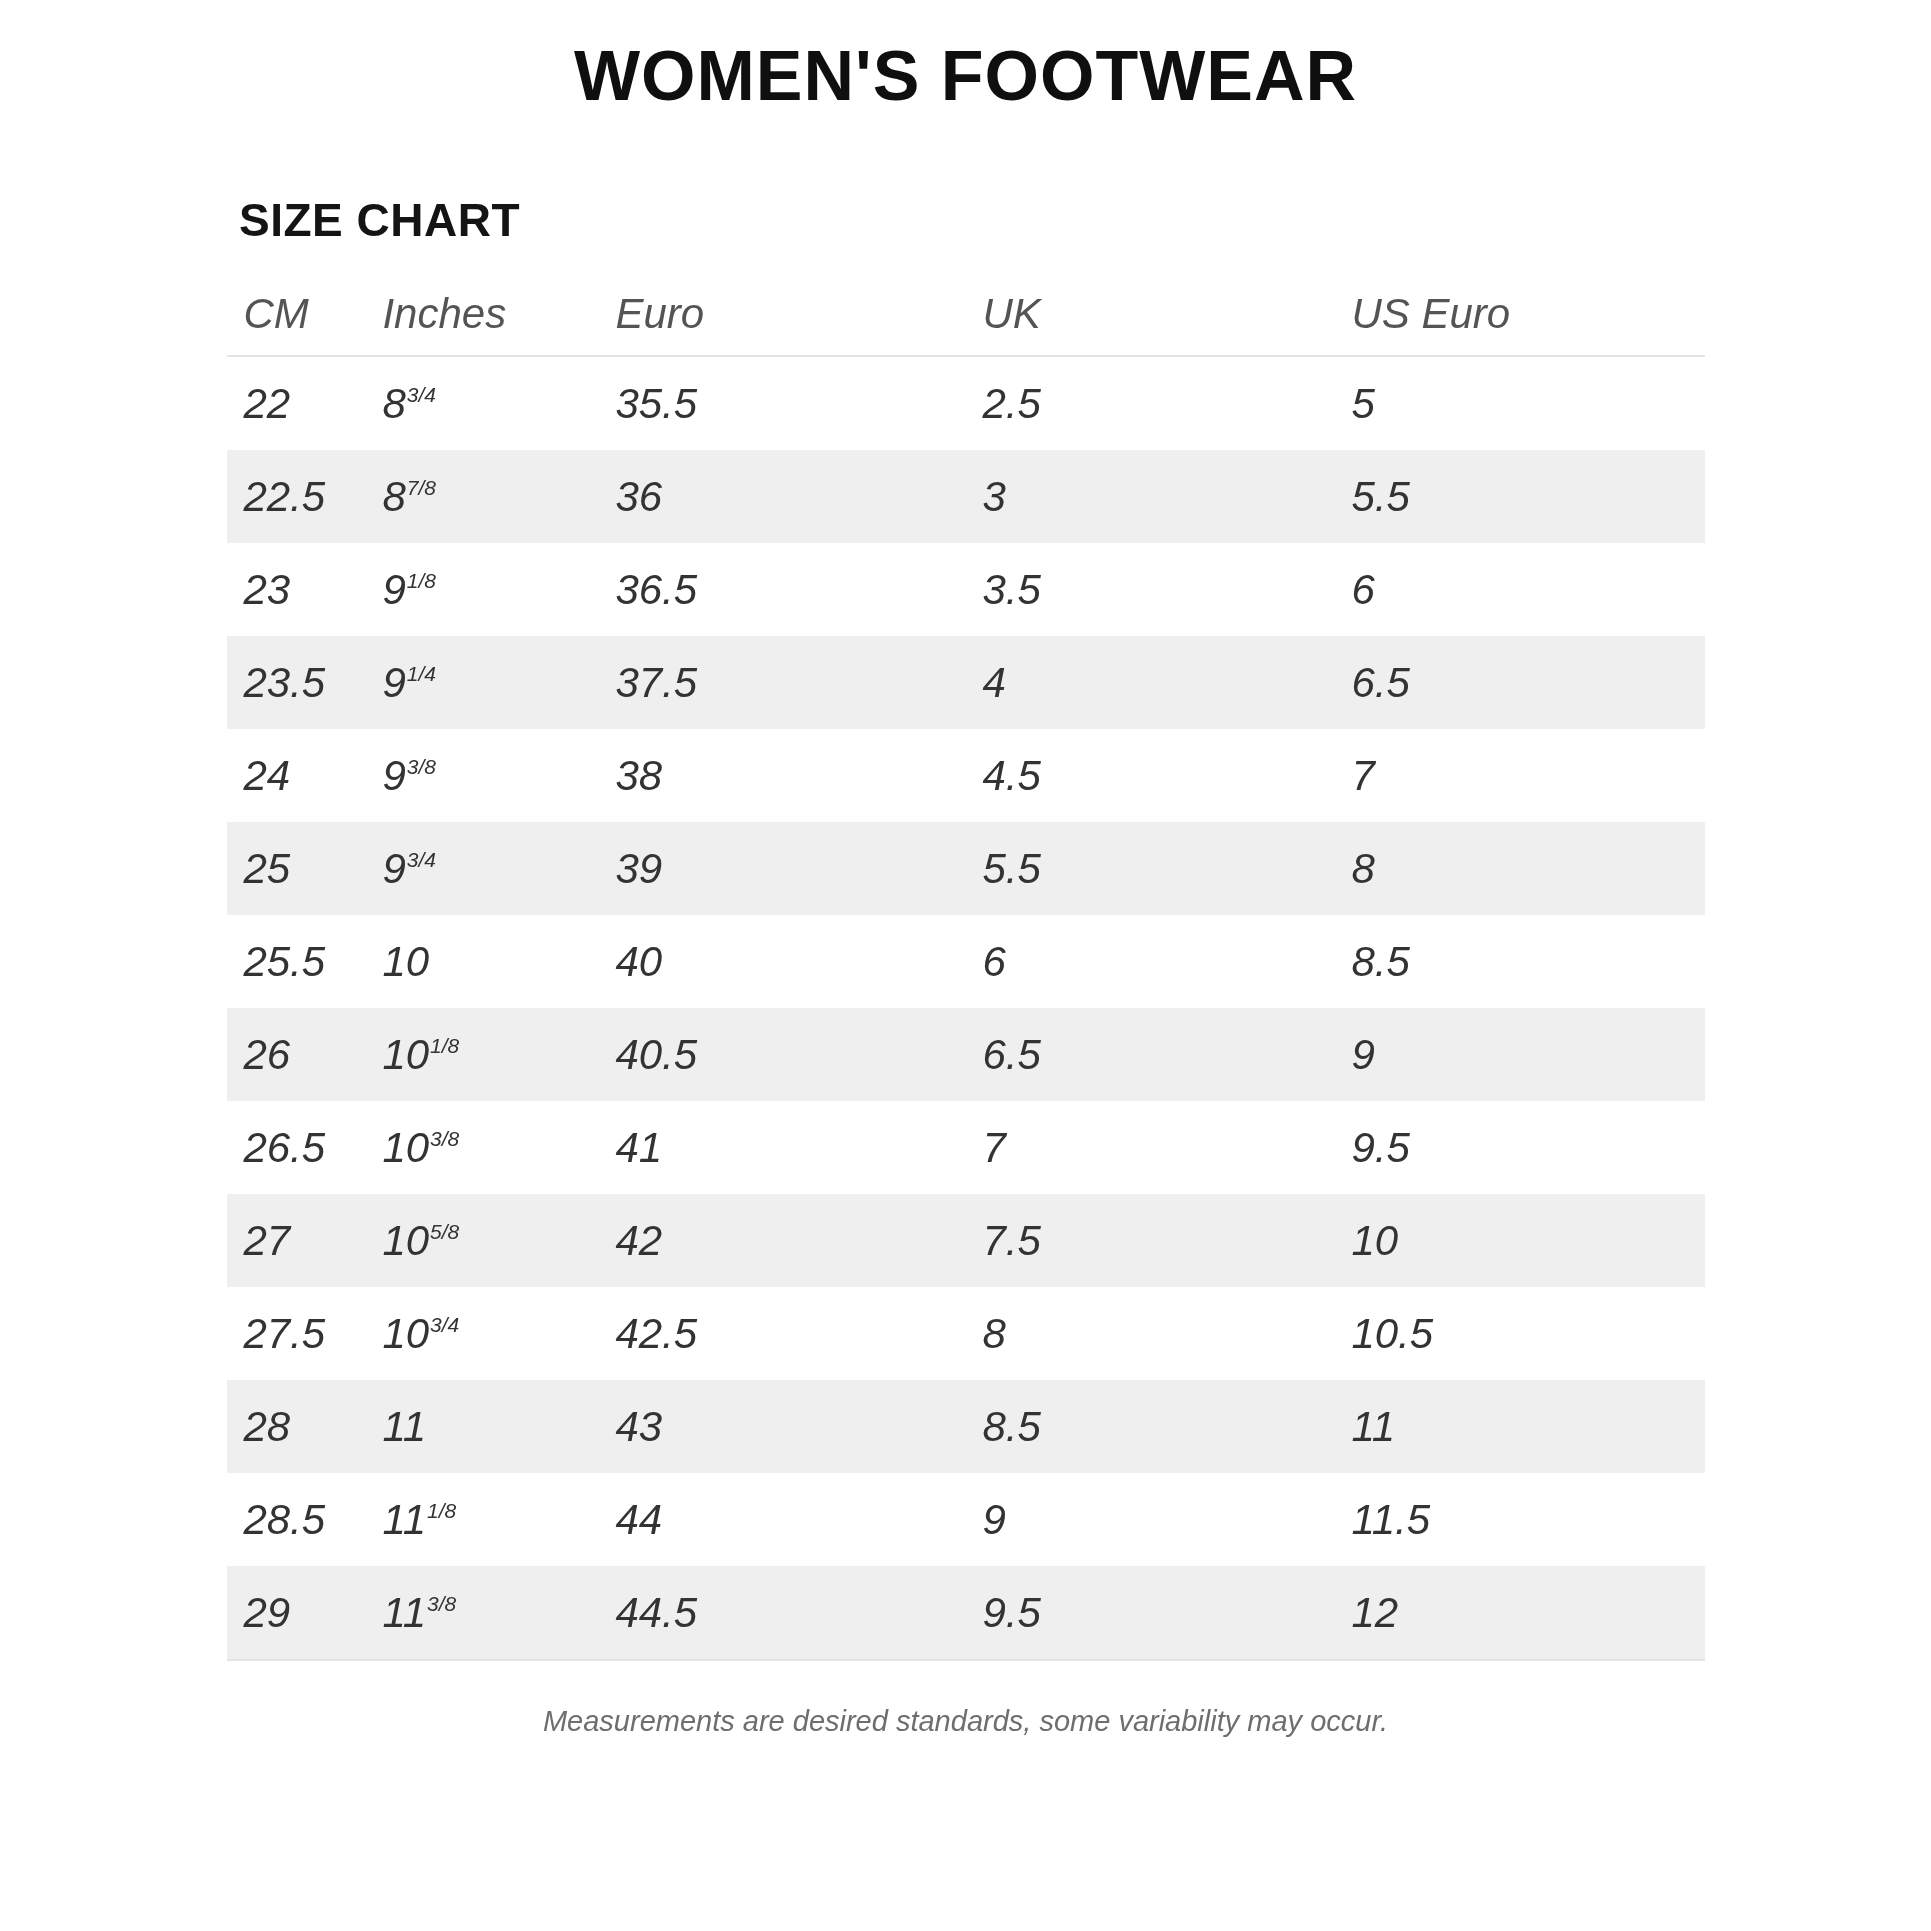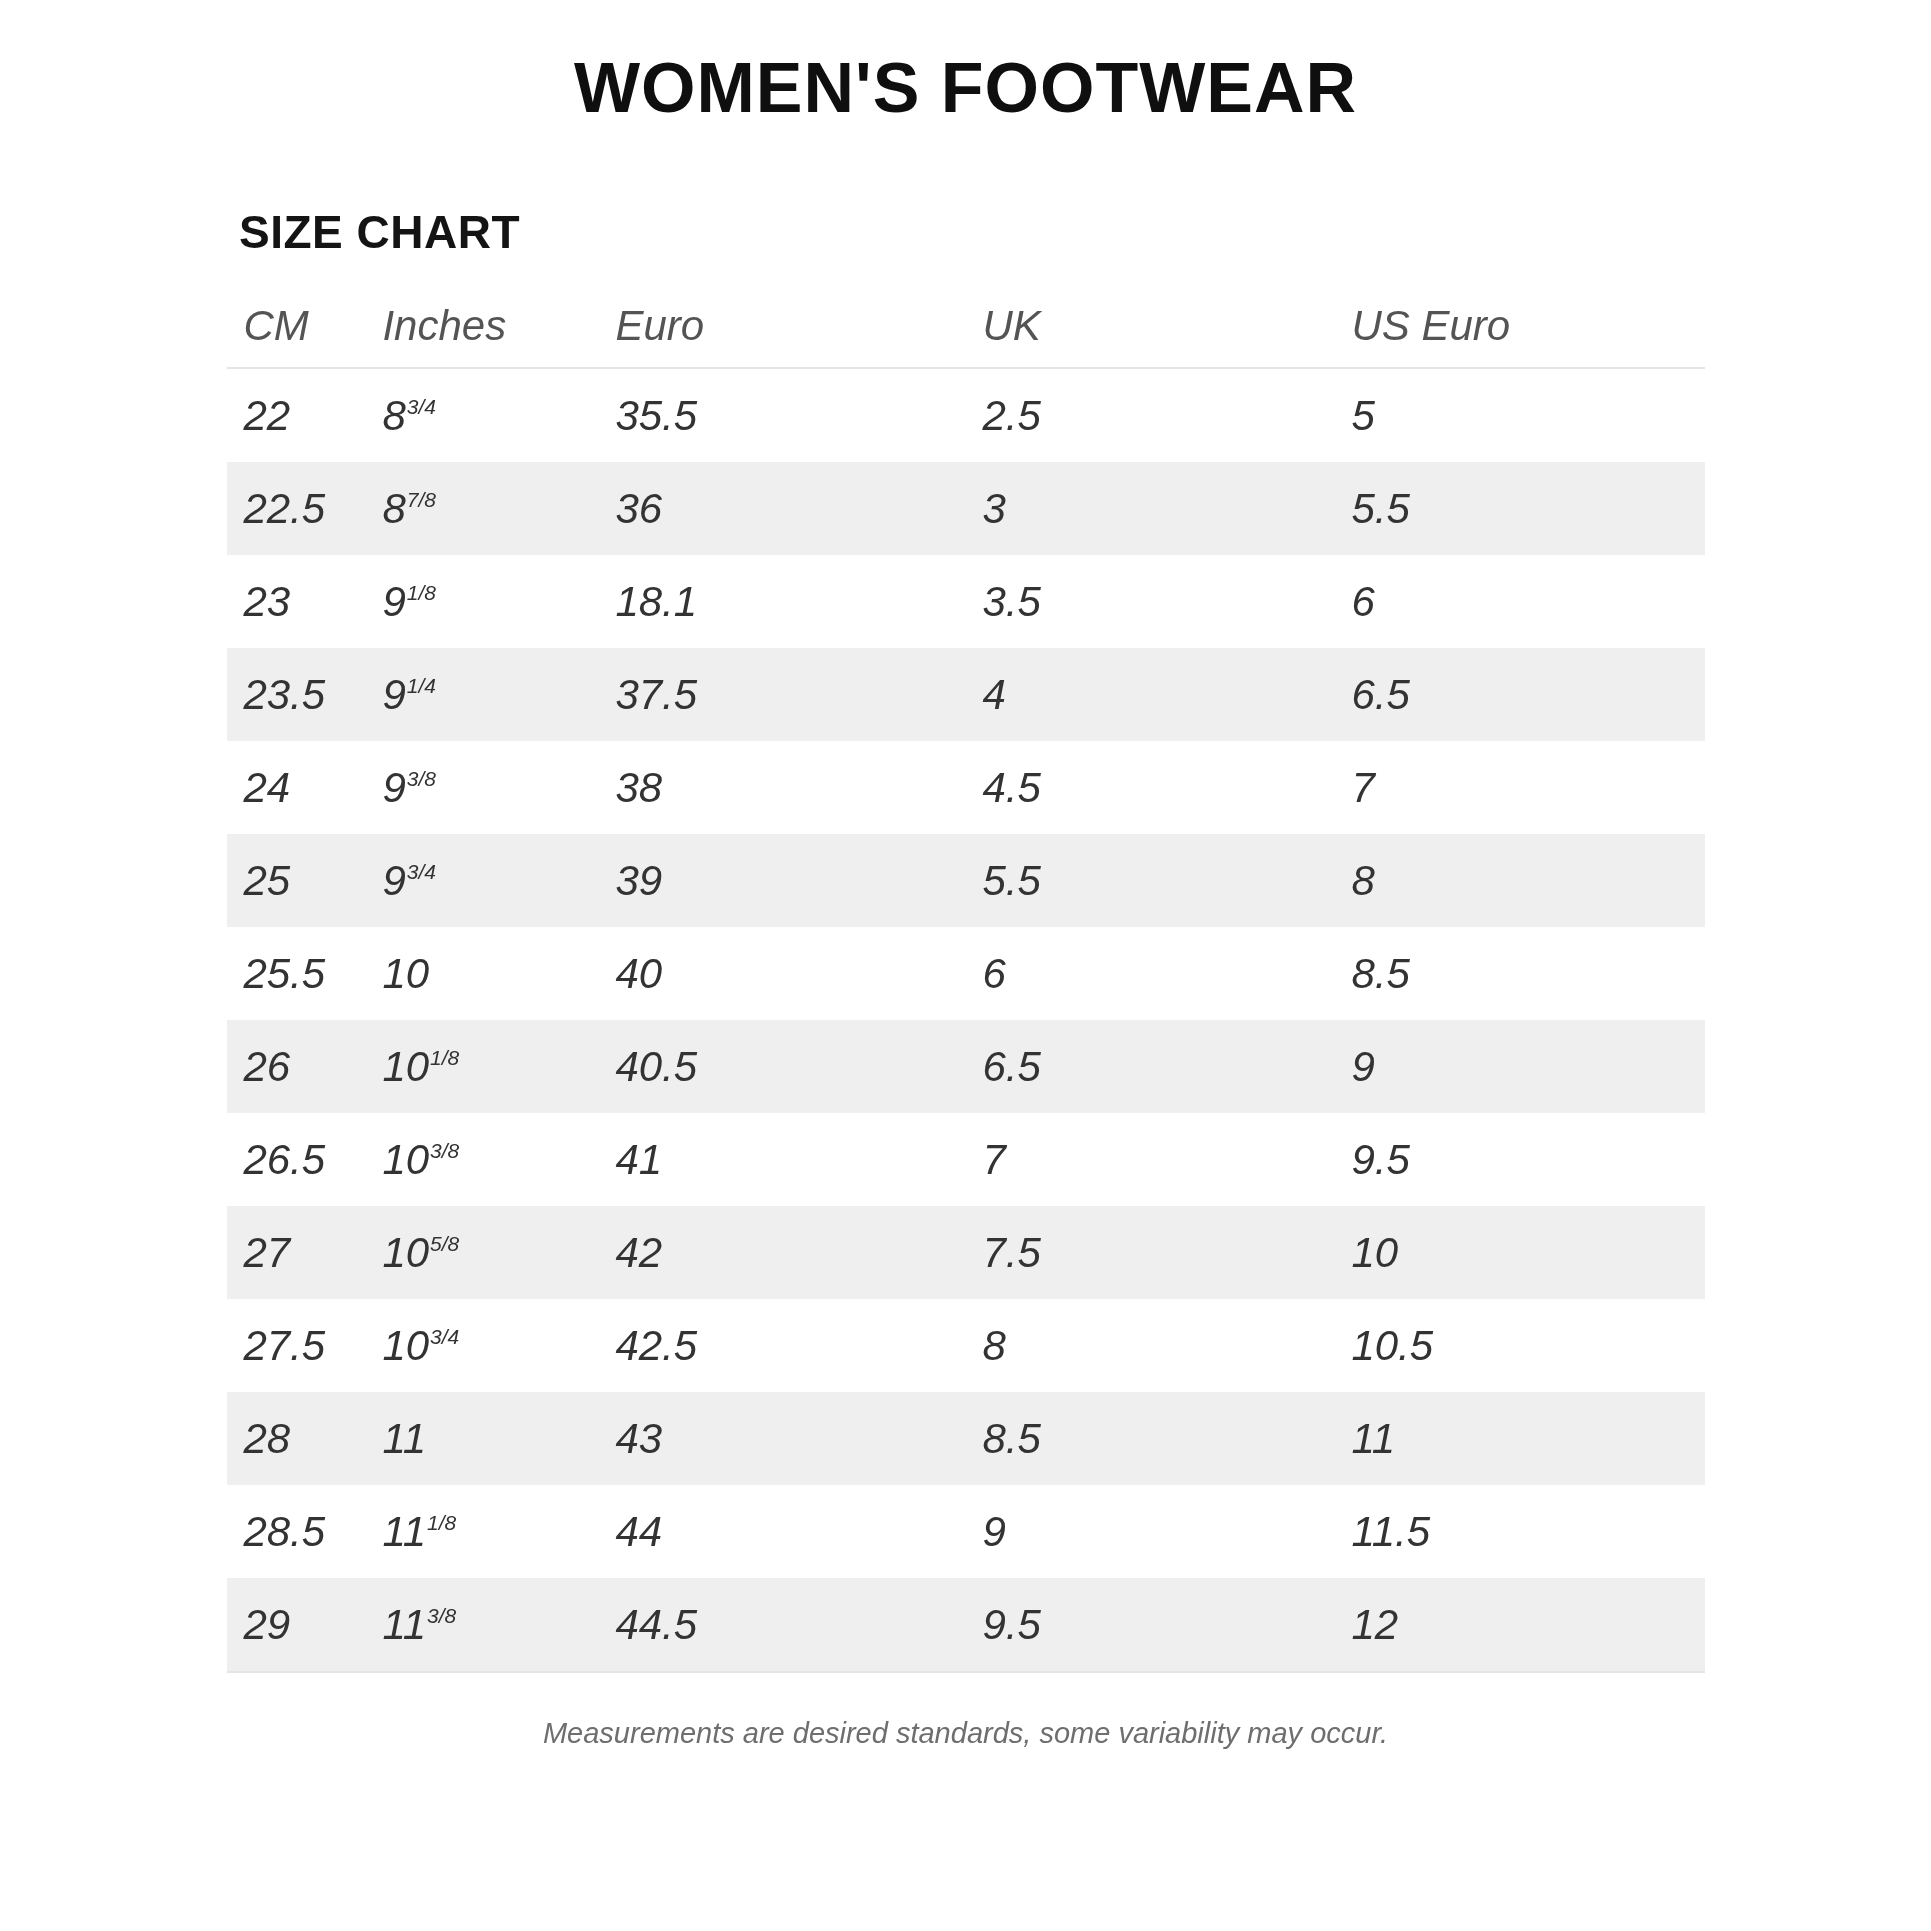--- a/index.html
+++ b/index.html
@@ -10,21 +10,21 @@
   }
   .page {
     position: relative;
     width: 1931px;
     height: 1931px;
     background: #ffffff;
     overflow: hidden;
   }
   .title {
     margin: 0;
-    padding-top: 48px;
+    padding-top: 36px;
     text-align: center;
     font-size: 70px;
     font-weight: 700;
     letter-spacing: 1px;
     color: #0f0f0f;
   }
   .content {
     width: 1477px;
     margin: 0 auto;
   }
@@ -122,21 +122,21 @@
           <tr>
             <td>22.5</td>
             <td>8<span class="frac">7/8</span></td>
             <td>36</td>
             <td>3</td>
             <td>5.5</td>
           </tr>
           <tr>
             <td>23</td>
             <td>9<span class="frac">1/8</span></td>
-            <td>18.1</td>
+            <td>36.5</td>
             <td>3.5</td>
             <td>6</td>
           </tr>
           <tr>
             <td>23.5</td>
             <td>9<span class="frac">1/4</span></td>
             <td>37.5</td>
             <td>4</td>
             <td>6.5</td>
           </tr>

